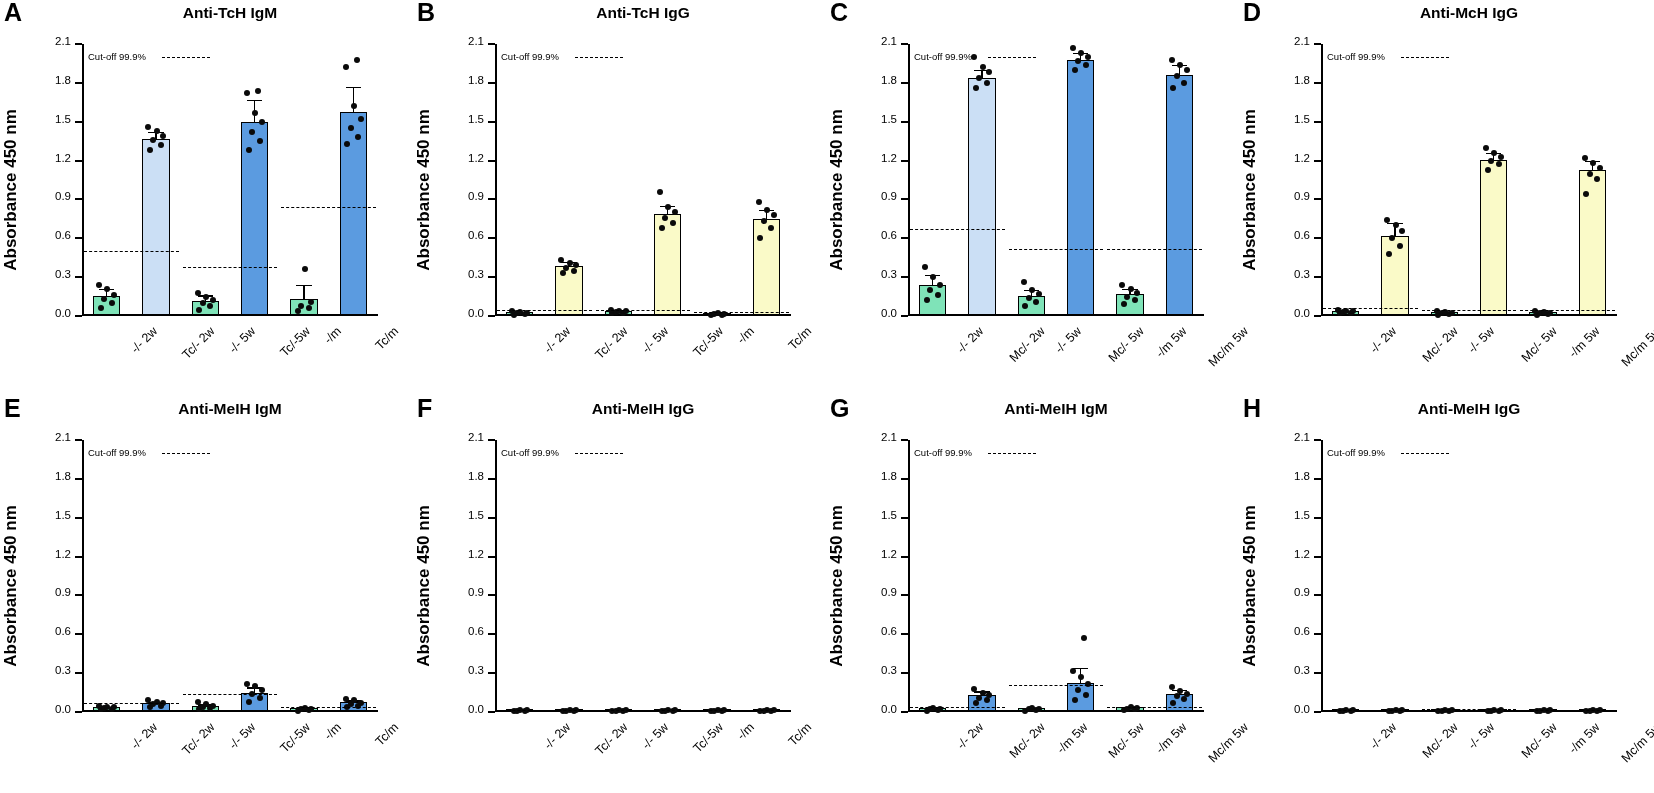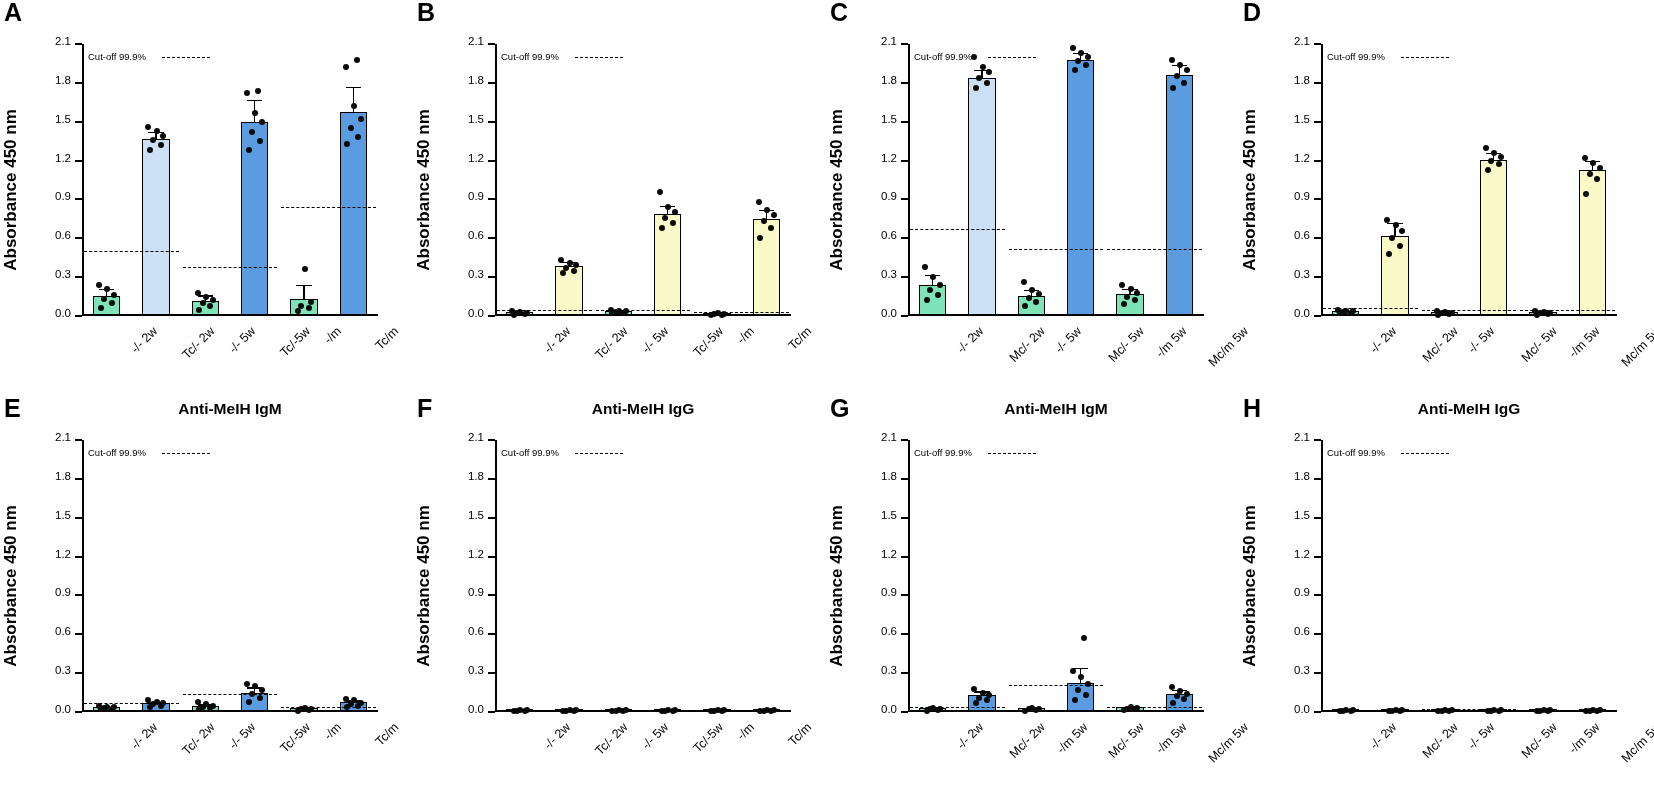--- a/index.html
+++ b/index.html
@@ -145,20 +145,21 @@
     transform: rotate(-45deg);
     text-align: right;
   }
 </style>
 </head>
 <body>
 
 <div id="figure">
     <div class="panel" style="left: 0px; top: 0px;">
       <div class="panel-letter">A</div>
+      <div class="panel-title">Anti-TcH IgM</div>
       <div class="ylabel">
         <span>Absorbance 450 nm</span>
       </div>
       <div class="plot">
         <div class="axis-y"></div>
         <div class="axis-x"></div>
         <div class="tick" style="top: 271px;">
           <span class="tick-label">0.0</span>
         </div>
         <div class="tick" style="top: 232.143px;">
@@ -245,20 +246,21 @@
       </div>
       <div class="xtick-label" style="left: 118.667px; top: 324px;">-/- 2w</div>
       <div class="xtick-label" style="left: 168px; top: 324px;">Tc/- 2w</div>
       <div class="xtick-label" style="left: 217.333px; top: 324px;">-/- 5w</div>
       <div class="xtick-label" style="left: 266.667px; top: 324px;">Tc/-5w</div>
       <div class="xtick-label" style="left: 316px; top: 324px;">-/m</div>
       <div class="xtick-label" style="left: 365.333px; top: 324px;">Tc/m</div>
     </div>
     <div class="panel" style="left: 413px; top: 0px;">
       <div class="panel-letter">B</div>
+      <div class="panel-title">Anti-TcH IgG</div>
       <div class="ylabel">
         <span>Absorbance 450 nm</span>
       </div>
       <div class="plot">
         <div class="axis-y"></div>
         <div class="axis-x"></div>
         <div class="tick" style="top: 271px;">
           <span class="tick-label">0.0</span>
         </div>
         <div class="tick" style="top: 232.143px;">
@@ -442,20 +444,21 @@
       </div>
       <div class="xtick-label" style="left: 118.667px; top: 324px;">-/- 2w</div>
       <div class="xtick-label" style="left: 168px; top: 324px;">Mc/- 2w</div>
       <div class="xtick-label" style="left: 217.333px; top: 324px;">-/- 5w</div>
       <div class="xtick-label" style="left: 266.667px; top: 324px;">Mc/- 5w</div>
       <div class="xtick-label" style="left: 316px; top: 324px;">-/m 5w</div>
       <div class="xtick-label" style="left: 365.333px; top: 324px;">Mc/m 5w</div>
     </div>
     <div class="panel" style="left: 1239px; top: 0px;">
       <div class="panel-letter">D</div>
+      <div class="panel-title">Anti-McH IgG</div>
       <div class="ylabel">
         <span>Absorbance 450 nm</span>
       </div>
       <div class="plot">
         <div class="axis-y"></div>
         <div class="axis-x"></div>
         <div class="tick" style="top: 271px;">
           <span class="tick-label">0.0</span>
         </div>
         <div class="tick" style="top: 232.143px;">

